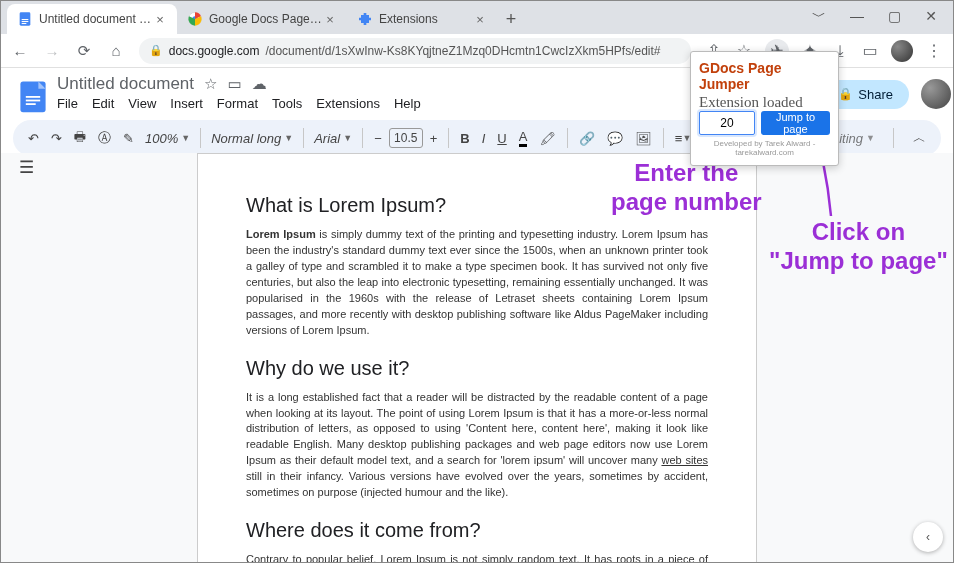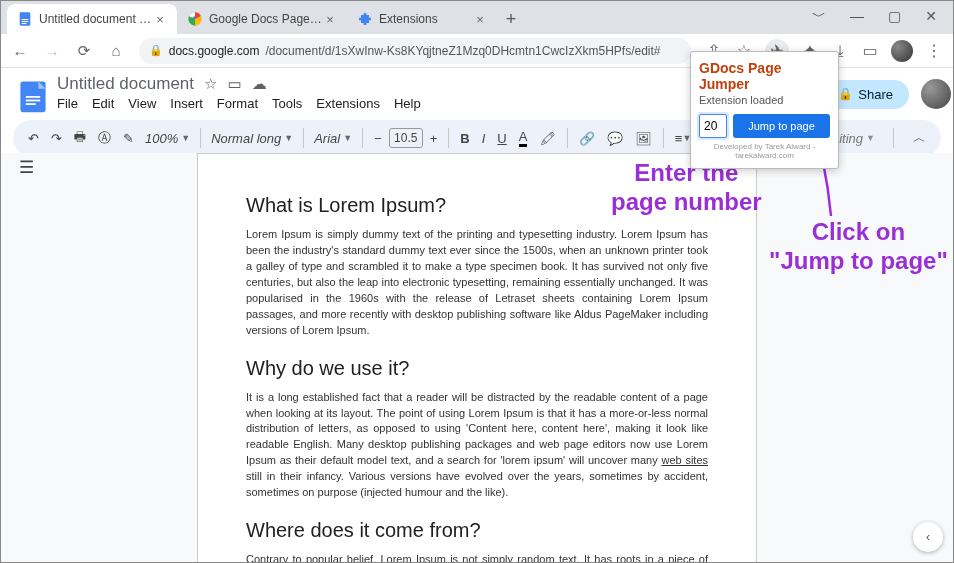--- a/index.html
+++ b/index.html
@@ -40,28 +40,28 @@
   .zoom-box, .font-box {display:flex;align-items:center;gap:3px;padding:0 4px;font-style:italic;}
   .fontsize { border:1px solid #999; border-radius:3px; width:34px; height:20px; font-size:12px; display:flex;align-items:center;justify-content:center;}
   .toolbar .caret { font-size:9px; color:#666;}
   .toolbar-collapse { margin-left:auto; display:flex; align-items:center; gap:10px;}
   
   .canvas-area { position:absolute; top: 152px; bottom:0; left:0; right:0; background:#f8f9fa; overflow:hidden;}
   .outline-btn { position:absolute; left:18px; top:4px; color:#444; font-size:17px;}
   .page { position:absolute; left: 50%; transform: translateX(-50%); top: 0; width: 560px; background:#fff; border:1px solid #ccc; padding: 40px 48px; }
   .page h2 { font-size: 20px; font-weight: 400; color:#202124; margin-bottom: 10px; font-family: Arial;}
   .page p { font-size: 11px; color:#333; text-align: justify; line-height:1.45; margin-bottom: 18px;}
-  .page p b { font-weight:normal;}
+  .page p b { font-weight:bold;}
   .page .u { text-decoration: underline;}
   
   .ext-popup { position:absolute; top: 50px; right: 114px; width: 149px; background:#fff; border:1px solid #bbb; border-radius:3px; box-shadow: 0 2px 8px rgba(0,0,0,.2); padding: 8px; z-index:50;}
   .ext-title { font-size: 14px; font-weight:bold; color:#c2410c; margin-bottom:2px;}
-  .ext-sub { font-size: 11px; color:#555; margin-bottom:8px;}
+  .ext-sub { font-size: 15px; color:#555; margin-bottom:0;font-family:Liberation Serif, serif;}
   .ext-row { display:flex; gap:6px;}
-  .ext-input { width: 28px; height:24px; border:1px solid #4285f4; border-radius:2px; font-size:12px; padding: 0 4px; outline: 2px solid rgba(66,133,244,.2);}
+  .ext-input { width: 56px; height:24px; border:1px solid #4285f4; border-radius:2px; font-size:12px; padding: 0 4px; outline: 2px solid rgba(66,133,244,.2); text-align: center;}
   .ext-btn { flex:1; background:#1a73e8; color:#fff; border:none; border-radius:3px; font-size:11px; padding: 0 6px; cursor:pointer;}
   .ext-credit { font-size:8px; color:#999; margin-top:4px; text-align:center;}
   
   .anno { position:absolute; font-family: "Comic Sans MS", cursive; font-size: 24px; font-weight:600; z-index:40; line-height:1.2;}
   .anno.purple { color:#9b2fd6;}
   svg.arrow { position:absolute; z-index:39; pointer-events:none;}
   .help-fab { position:absolute; bottom:10px; right:10px; width:30px;height:30px; border-radius:50%; background:#fff; box-shadow:0 1px 4px rgba(0,0,0,.3); display:flex;align-items:center;justify-content:center; font-size:12px; color:#555;}
 </style>
 </head>
 <body>

